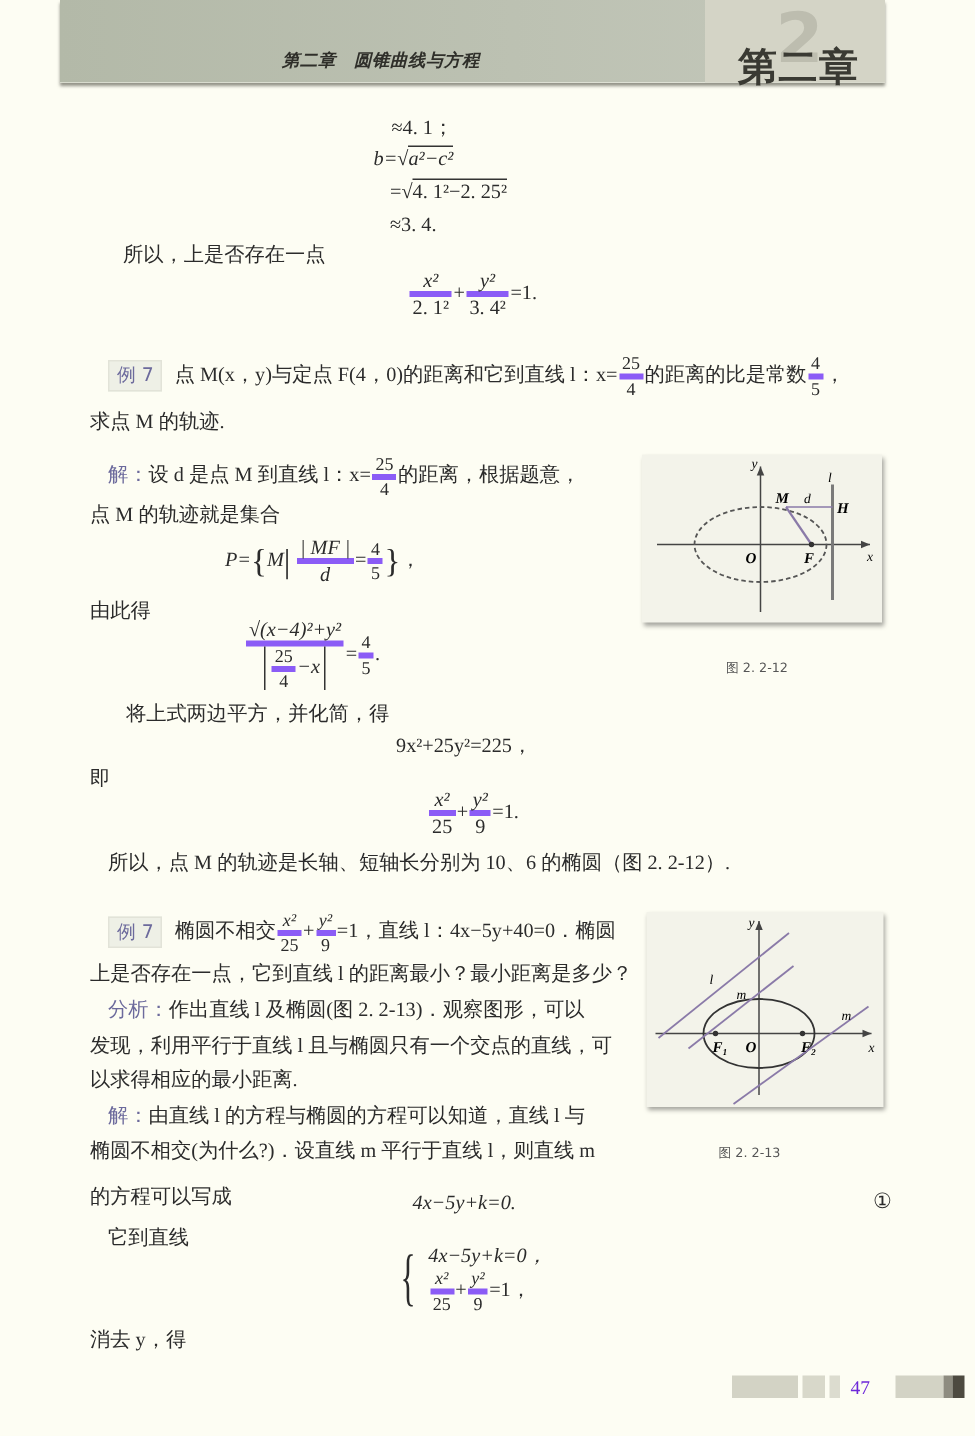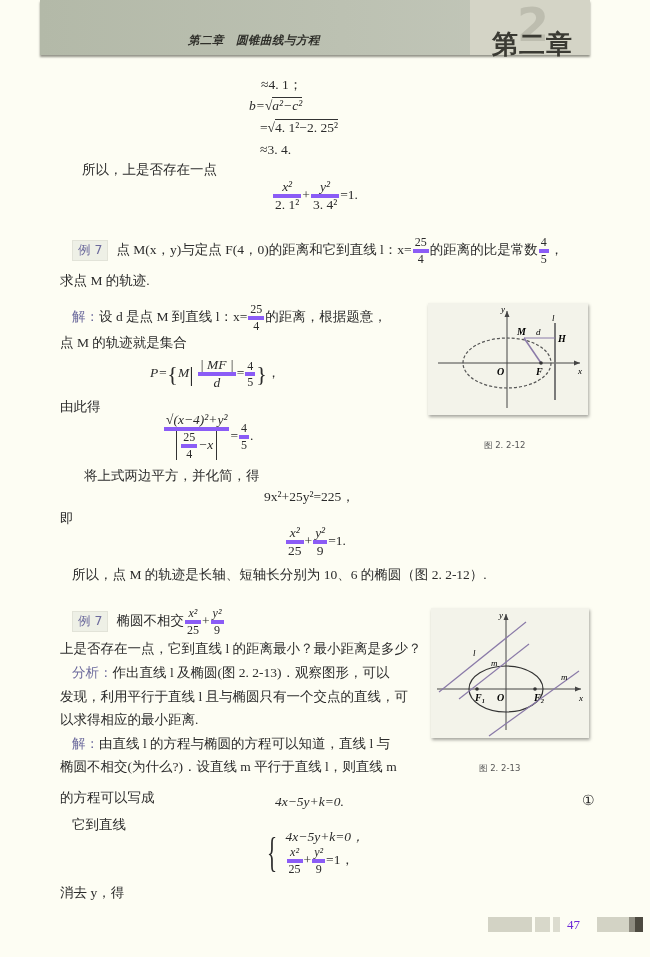--- a/index.html
+++ b/index.html
@@ -96,21 +96,21 @@
     <text x="108" y="72" font-size="10" font-style="italic" font-weight="bold" font-family="Liberation Serif, serif">F</text>
     <text x="89" y="32" font-size="10" font-style="italic" font-weight="bold" font-family="Liberation Serif, serif">M</text>
     <text x="108" y="32" font-size="9" font-style="italic" font-family="Liberation Serif, serif">d</text>
     <text x="124" y="18" font-size="9" font-style="italic" font-family="Liberation Serif, serif">l</text>
     <text x="130" y="39" font-size="10" font-style="italic" font-weight="bold" font-family="Liberation Serif, serif">H</text>
   </svg>
 </div>
 <div class="caption" style="left:484px;top:440px;">图 2. 2-12</div>
 
 <div class="abs" style="left:72px;top:607px;">
-  <span class="ex-label">例 7</span><span>椭圆不相交</span><span class="frac small"><span class="num i">x²</span><span>25</span></span>+<span class="frac small"><span class="num i">y²</span><span>9</span></span>
+  <span class="ex-label">例 7</span><span>椭圆不相交</span><span class="frac small"><span class="num i">x²</span><span>25</span></span>+<span class="frac small"><span class="num i">y²</span><span>9</span></span><span>=1，直线 l：4x−5y+40=0．椭圆</span>
 </div>
 <div class="abs" style="left:60px;top:640px;">上是否存在一点，它到直线 l 的距离最小？最小距离是多少？</div>
 <div class="abs" style="left:72px;top:664px;text-align:center;">
   <span class="kw">分析：</span><span>作出直线 l 及椭圆(图 2. 2-13)．观察图形，可以</span>
 </div>
 <div class="abs" style="left:60px;top:688px;">发现，利用平行于直线 l 且与椭圆只有一个交点的直线，可</div>
 <div class="abs" style="left:60px;top:711px;">以求得相应的最小距离.</div>
 <div class="abs" style="left:72px;top:735px;">
   <span class="kw">解：</span><span>由直线 l 的方程与椭圆的方程可以知道，直线 l 与</span>
 </div>

